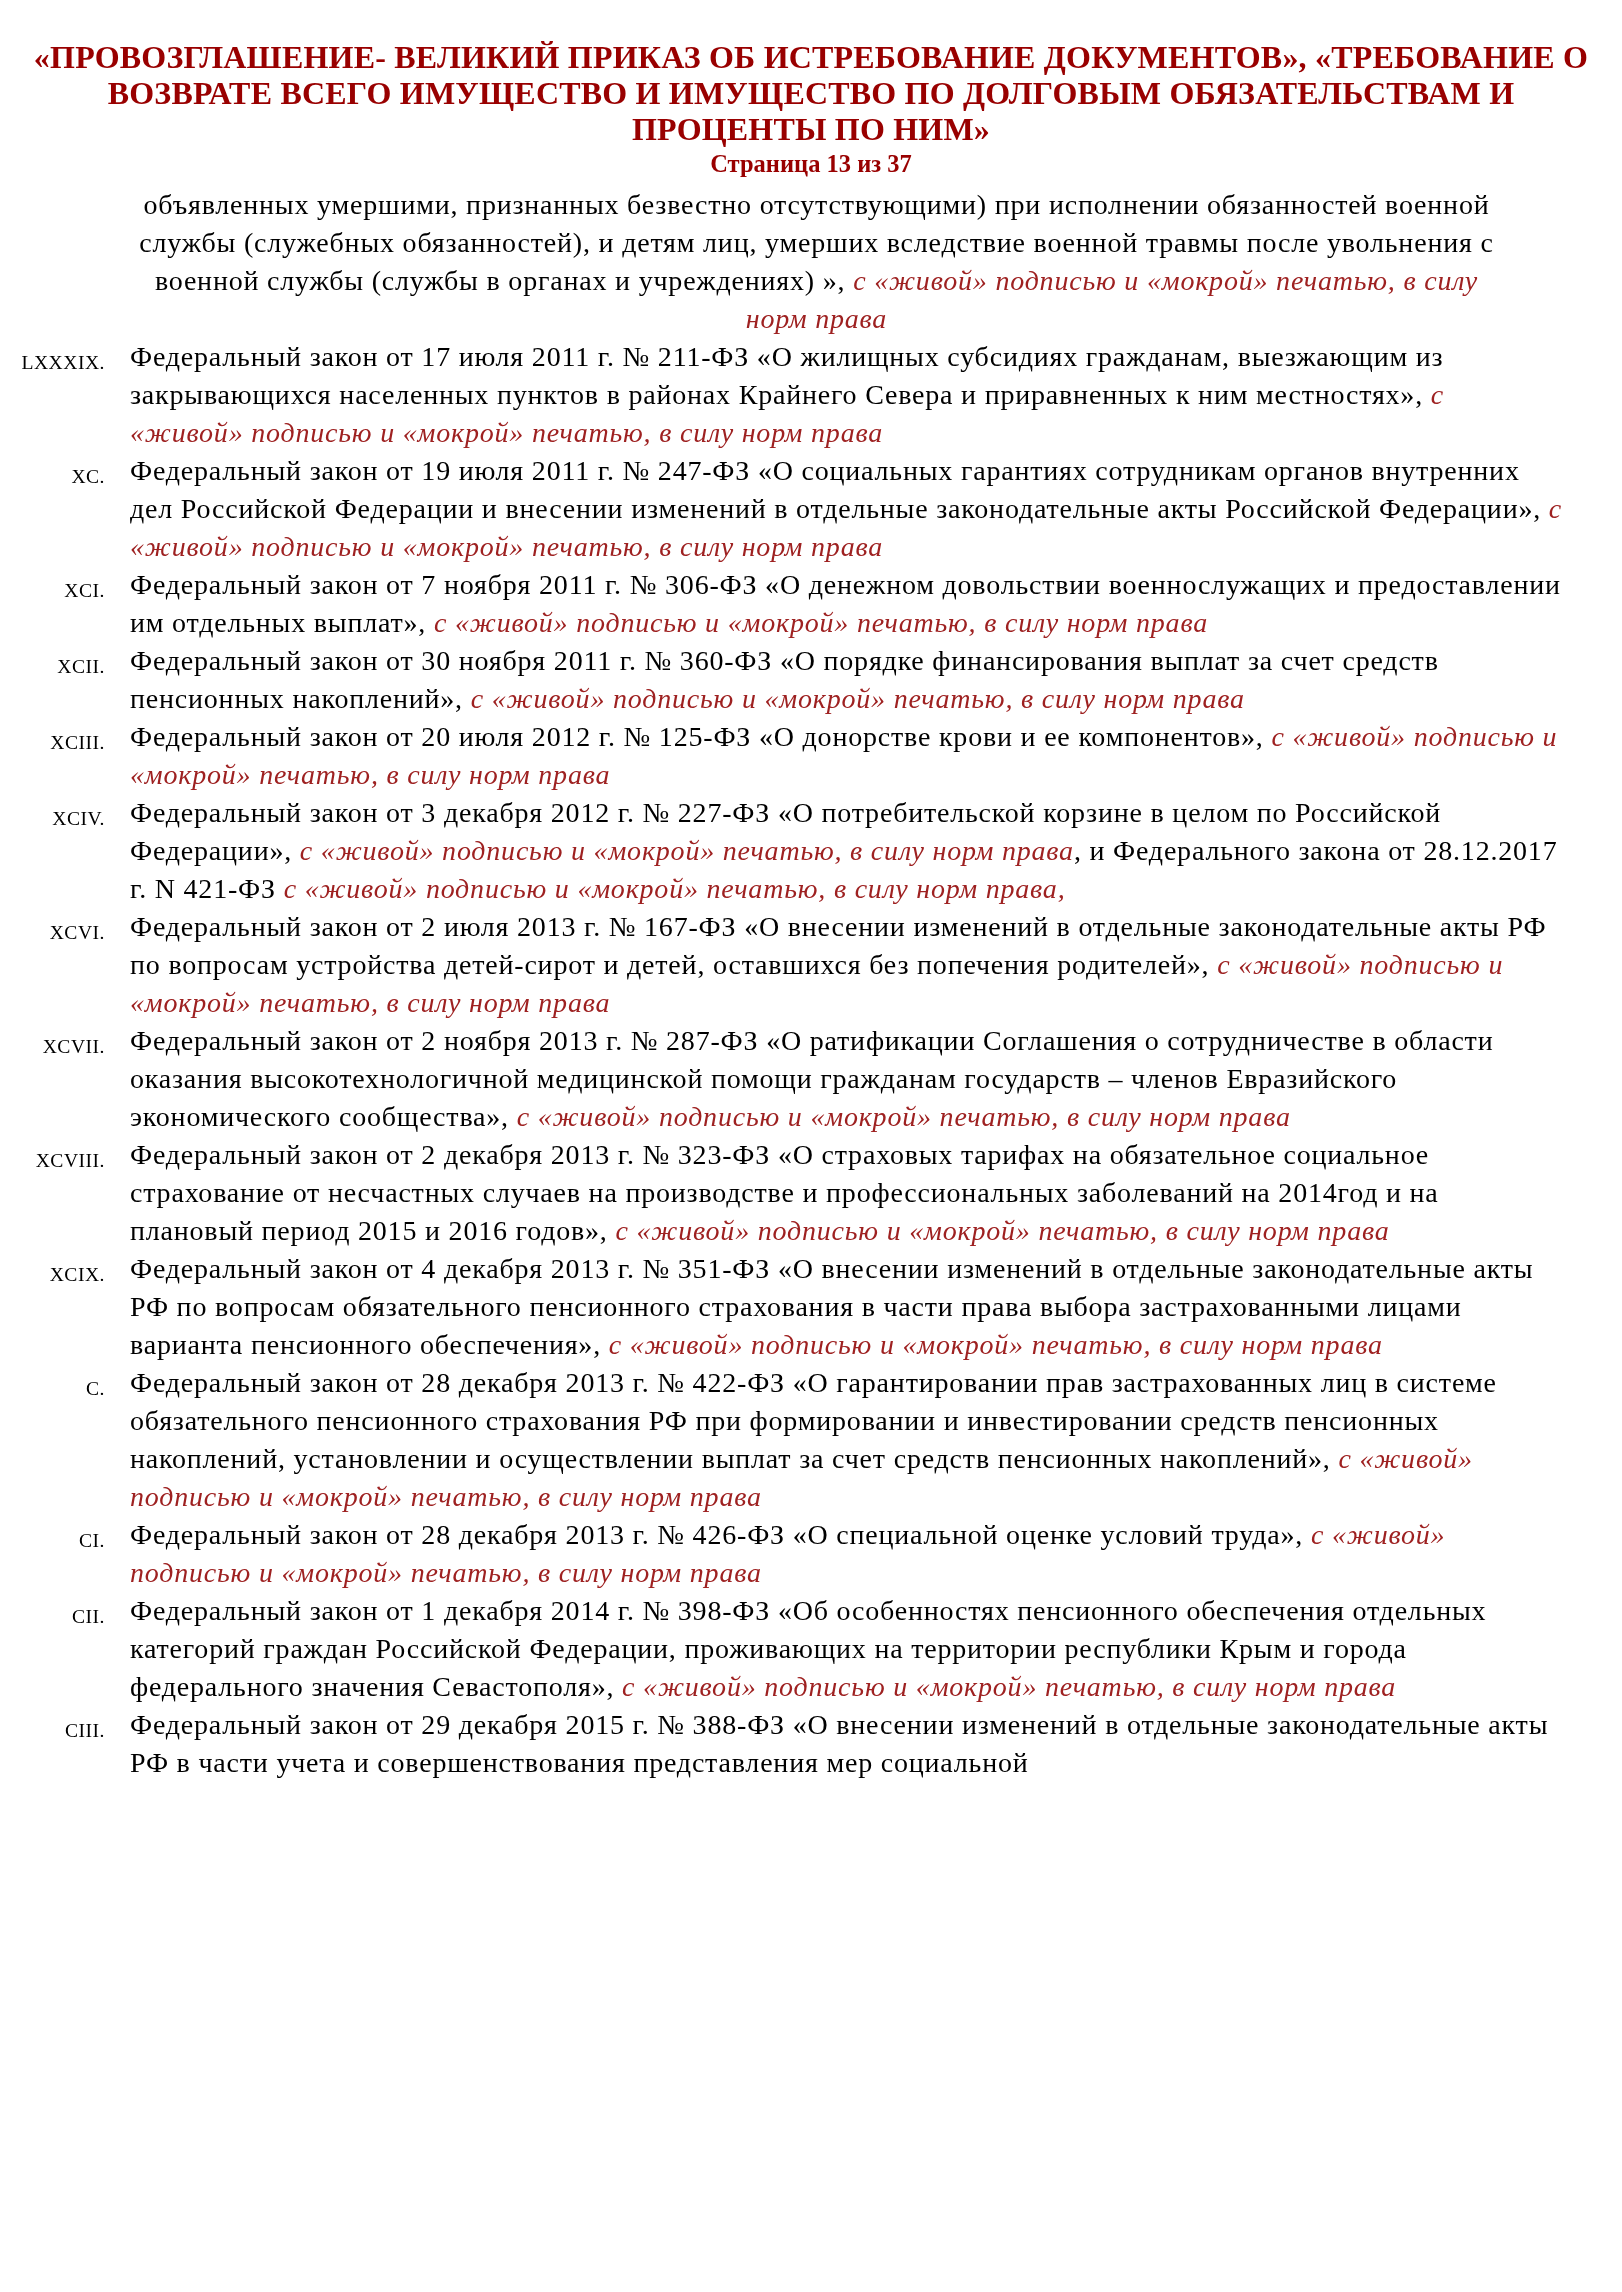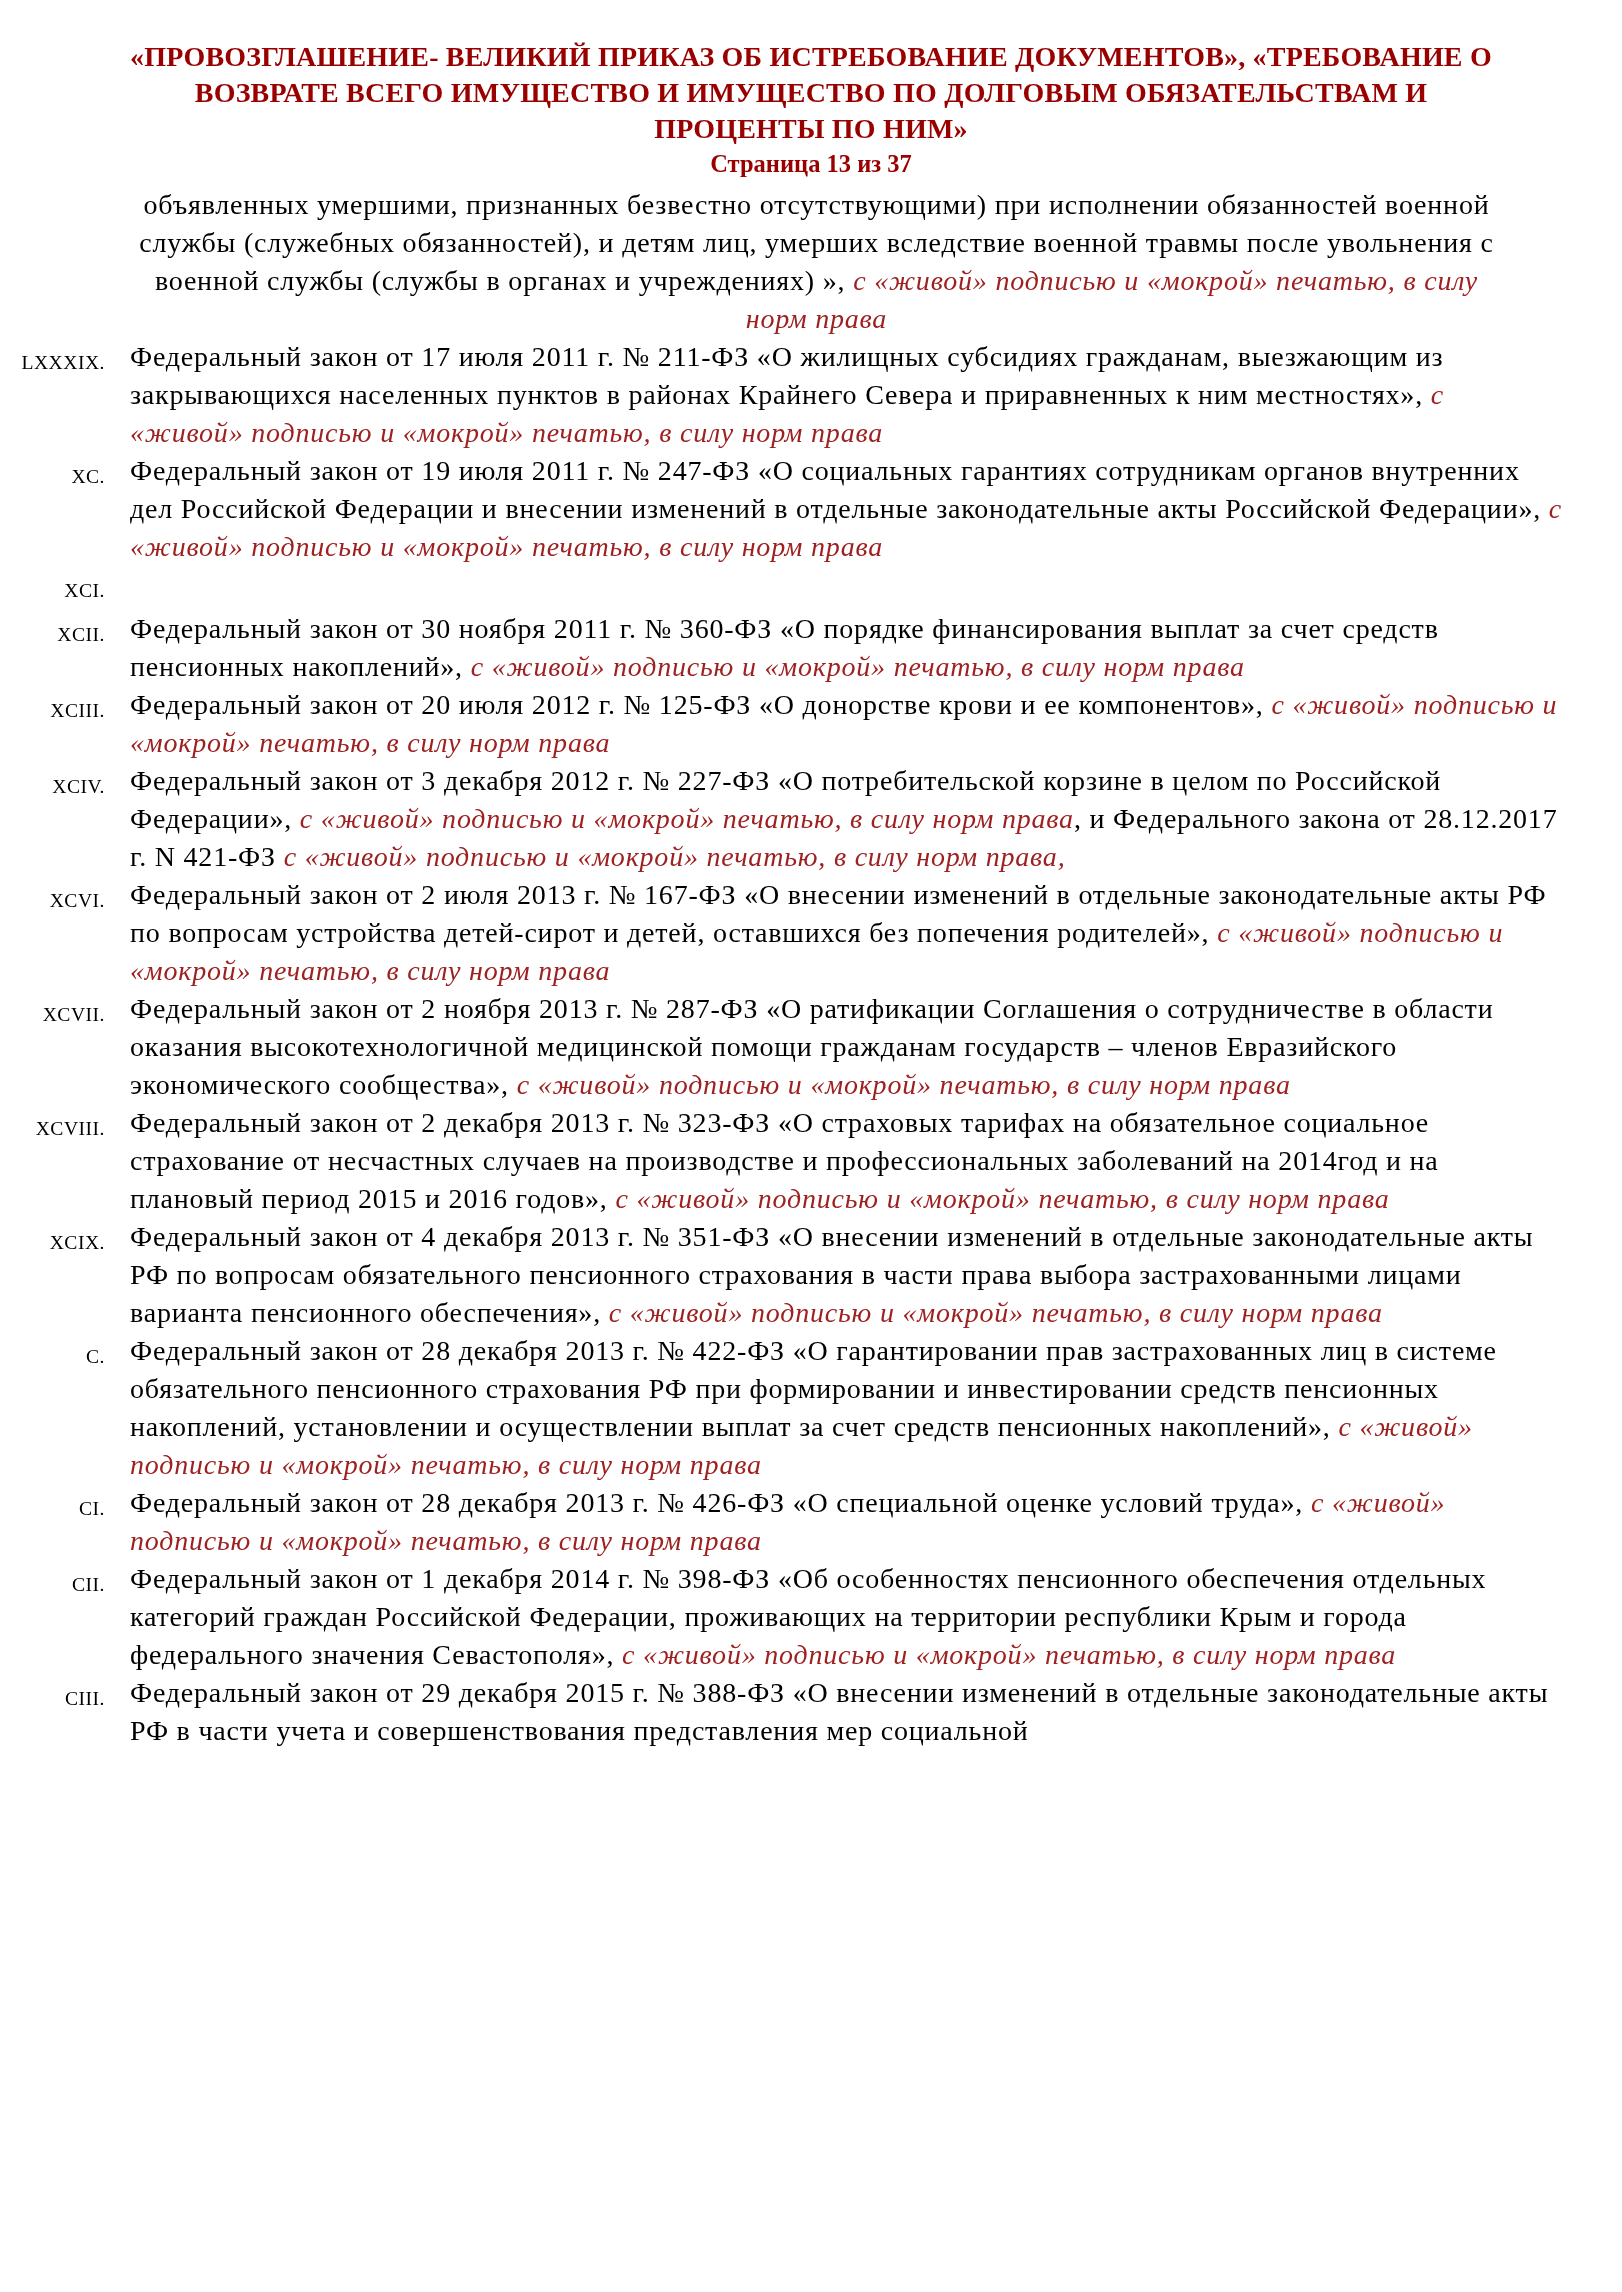--- a/index.html
+++ b/index.html
@@ -17,21 +17,21 @@
     background:var(--page-bg);
     color:var(--text-black);
     font-family:"Liberation Serif","DejaVu Serif",serif;
     padding-top:39px;
     overflow:hidden;
   }
   .doc-header{text-align:center;}
   .doc-title{
     color:var(--header-red);
     font-weight:bold;
-    font-size:28px;
+    font-size:32px;
     line-height:36px;
     letter-spacing:0.2px;
   }
   .page-indicator{
     color:var(--header-red);
     font-weight:bold;
     font-size:24.5px;
     line-height:32px;
     margin-top:1px;
   }
@@ -88,20 +88,21 @@
         <div class="law-row">
           <div class="law-num">LXXXIX.</div>
           <div class="law-text"><span class="normal">Федеральный закон от 17 июля 2011 г. № 211-ФЗ «О жилищных субсидиях гражданам, выезжающим из закрывающихся населенных пунктов в районах Крайнего Севера и приравненных к ним местностях», </span><span class="accent">с «живой» подписью и «мокрой» печатью, в силу норм права</span></div>
         </div>
         <div class="law-row">
           <div class="law-num">XC.</div>
           <div class="law-text"><span class="normal">Федеральный закон от 19 июля 2011 г. № 247-ФЗ «О социальных гарантиях сотрудникам органов внутренних дел Российской Федерации и внесении изменений в отдельные законодательные акты Российской Федерации», </span><span class="accent">с «живой» подписью и «мокрой» печатью, в силу норм права</span></div>
         </div>
         <div class="law-row">
           <div class="law-num">XCI.</div>
+          <div class="law-text"><span class="normal">Федеральный закон от 7 ноября 2011 г. № 306-ФЗ «О денежном довольствии военнослужащих и предоставлении им отдельных выплат», </span><span class="accent">с «живой» подписью и «мокрой» печатью, в силу норм права</span></div>
         </div>
         <div class="law-row">
           <div class="law-num">XCII.</div>
           <div class="law-text"><span class="normal">Федеральный закон от 30 ноября 2011 г. № 360-ФЗ «О порядке финансирования выплат за счет средств пенсионных накоплений», </span><span class="accent">с «живой» подписью и «мокрой» печатью, в силу норм права</span></div>
         </div>
         <div class="law-row">
           <div class="law-num">XCIII.</div>
           <div class="law-text"><span class="normal">Федеральный закон от 20 июля 2012 г. № 125-ФЗ «О донорстве крови и ее компонентов», </span><span class="accent">с «живой» подписью и «мокрой» печатью, в силу норм права</span></div>
         </div>
         <div class="law-row">

